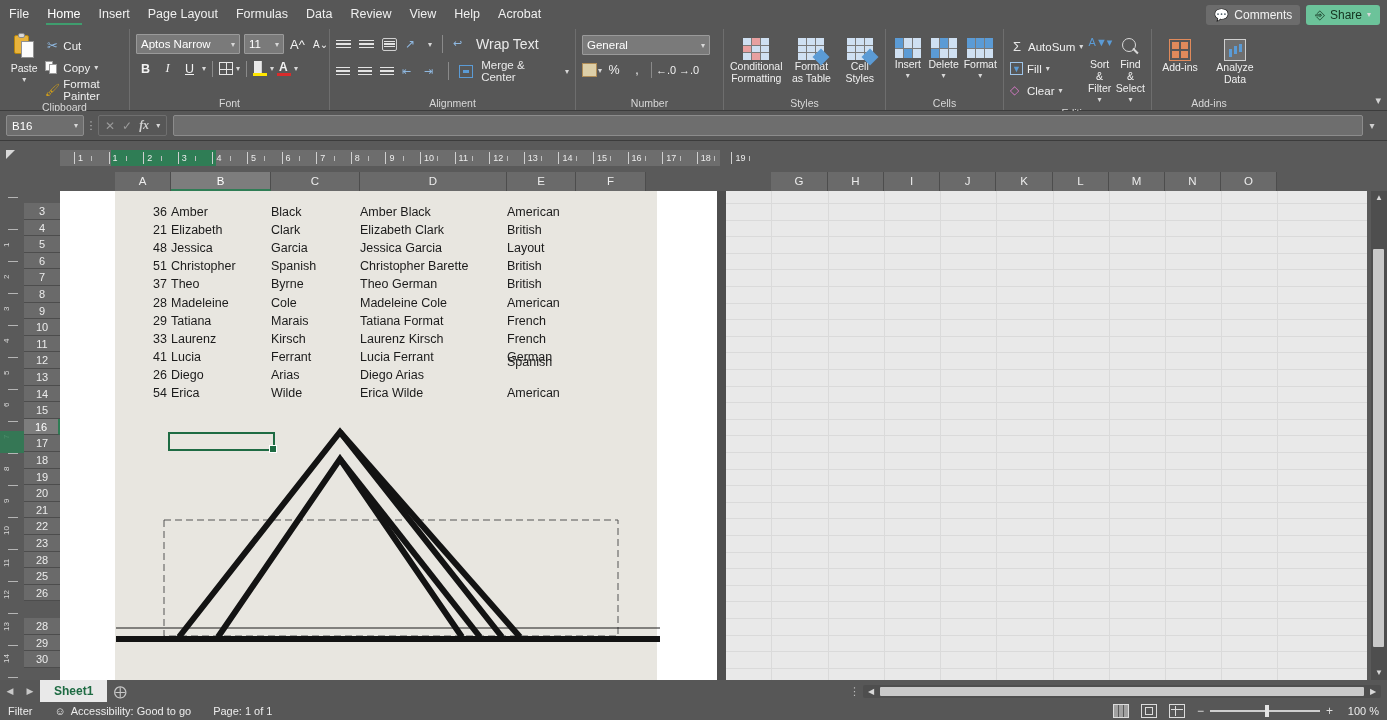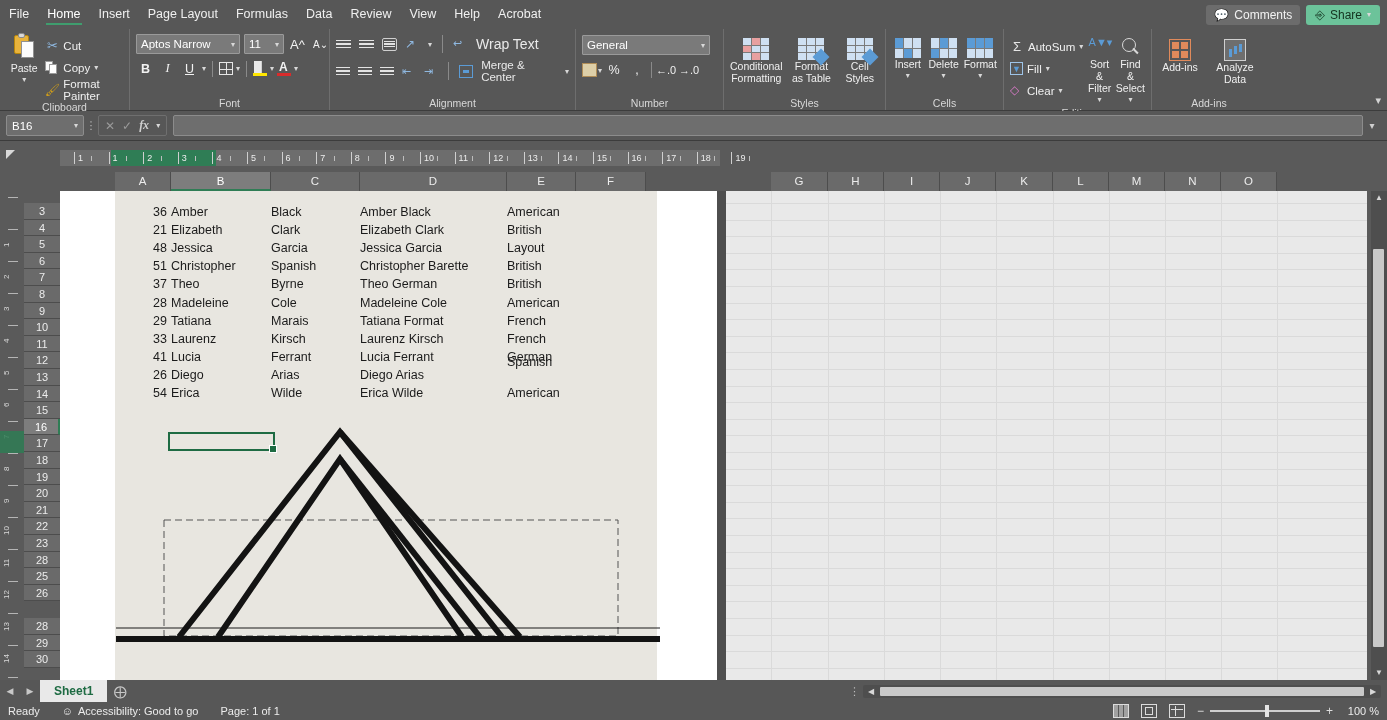--- a/index.html
+++ b/index.html
@@ -948,21 +948,21 @@
       <span class="hs-dots">⋮</span>
       <div class="hs-track">
         <span class="hs-arrow">◀</span>
         <span class="hs-thumb"></span>
         <span class="hs-arrow">▶</span>
       </div>
     </div>
   </div>
 
   <div class="statusbar">
-    <span class="sb-item">Ready</span>
+    <span class="sb-item">Filter</span>
     <span class="sb-item">
       <span class="accy-ic">☺</span>
       <span>Accessibility: Good to go</span>
     </span>
     <span class="sb-item">Page: 1 of 1</span>
     <span class="sb-right">
       <span class="viewbtn vb-normal">
           <i></i>
           <i></i>
           <i></i>

